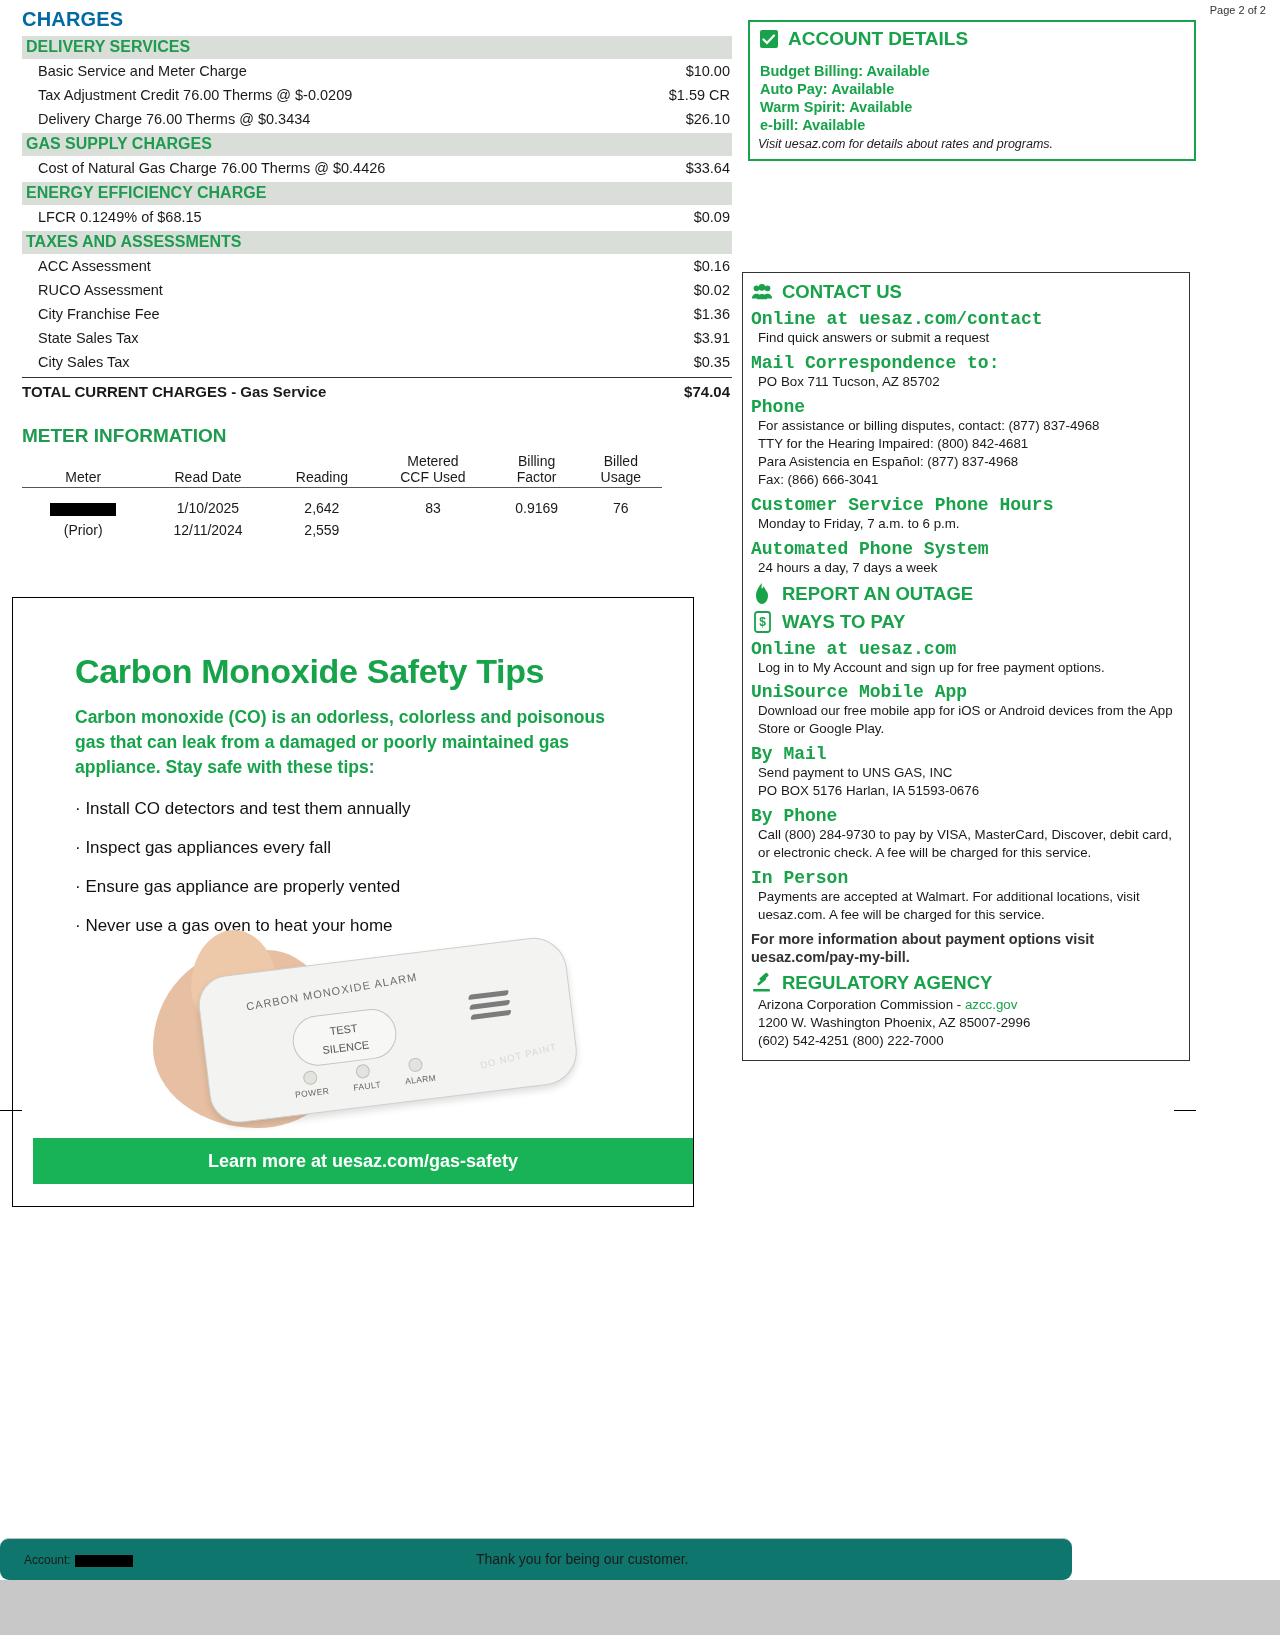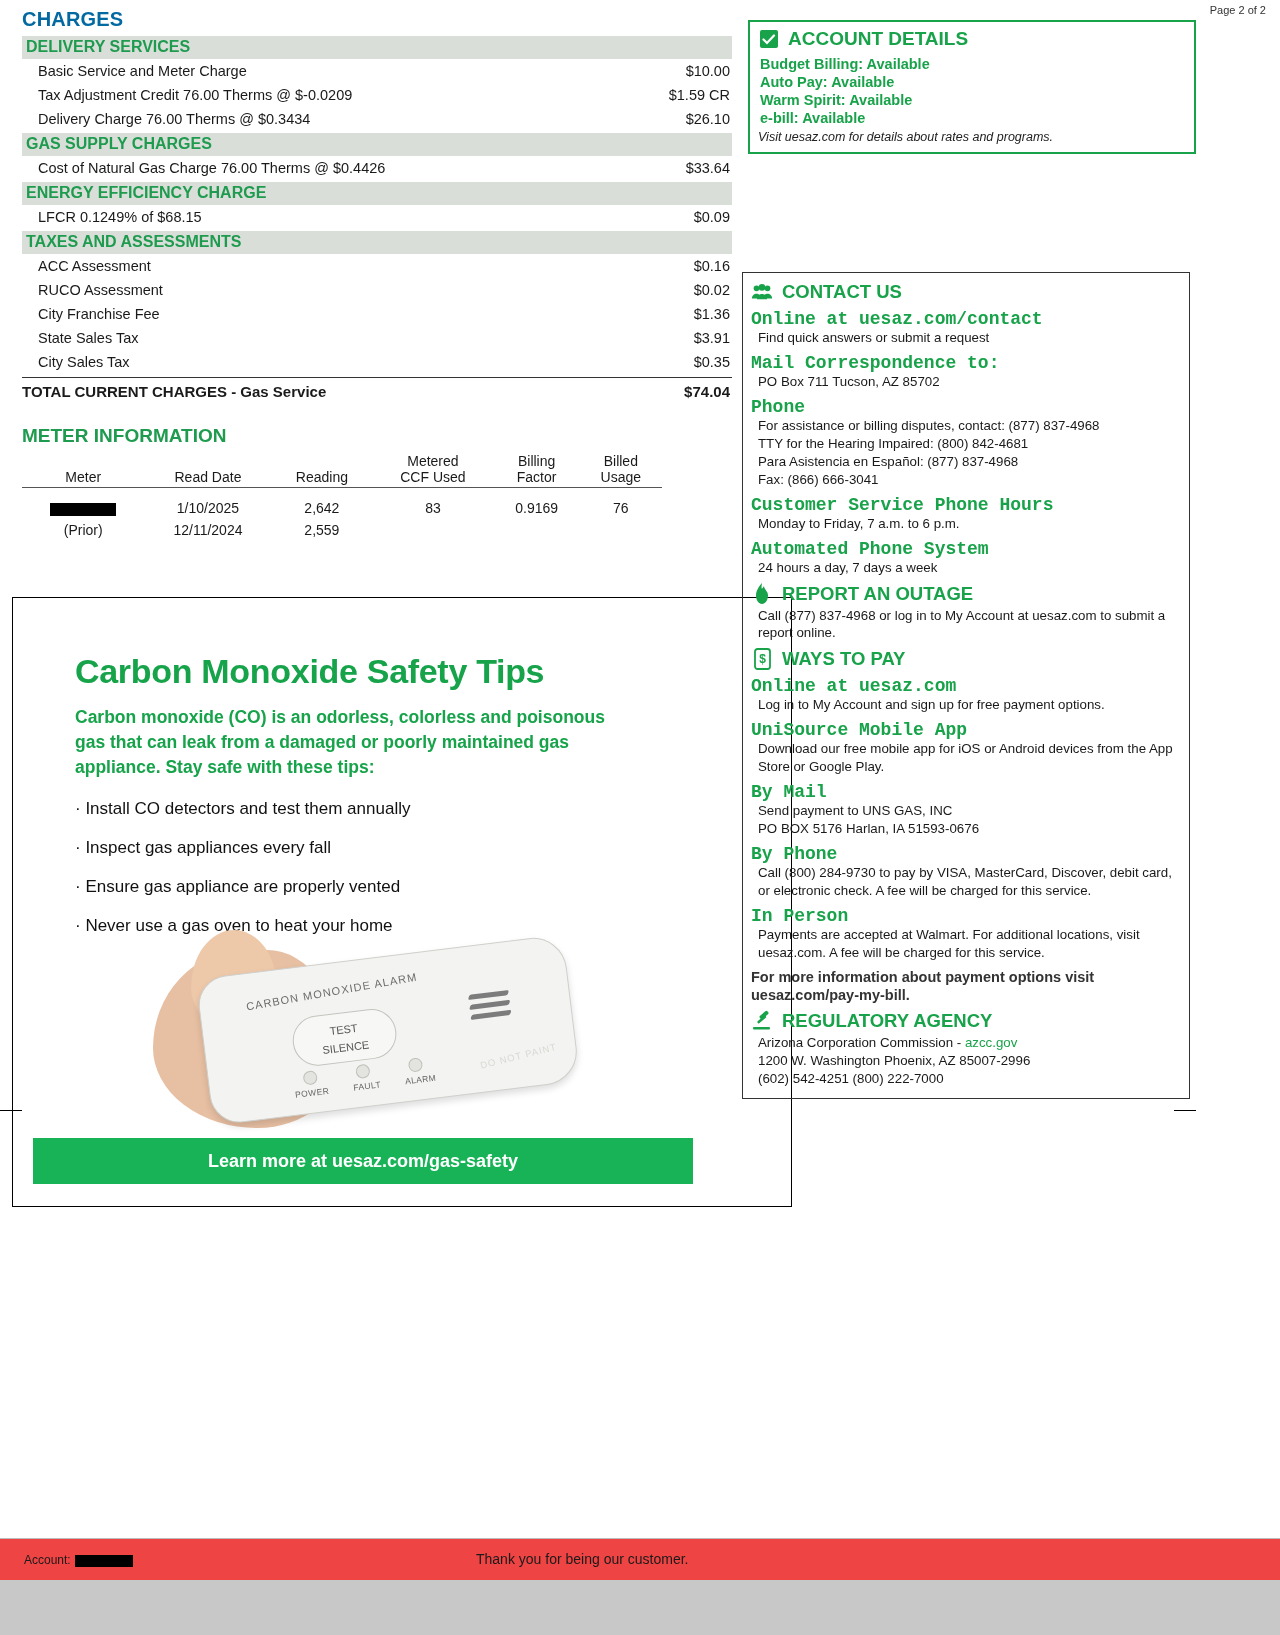--- a/index.html
+++ b/index.html
@@ -94,21 +94,21 @@
     background: #000;
     width: 66px;
     height: 13px;
     vertical-align: middle;
   }
 
   
   .ad-outer {
     position: absolute;
     left: 12px; top: 597px;
-    width: 780px;
+    width: 682px;
     height: 610px;
     background: #ffffff;
     border: 1px solid #000;
   }
   .ad-inner {
     position: absolute;
     left: 10px; top: 12px;
     width: 660px;
     height: 586px;
     background: #fff;
@@ -254,21 +254,21 @@
     border: 2px solid #18a24a;
     padding: 6px 8px 8px 8px;
   }
   .box-title {
     display: flex;
     align-items: center;
     gap: 8px;
     font-size: 19px;
     font-weight: bold;
     color: #18a24a;
-    margin-bottom: 5px;
+    margin-bottom: 12px;
   }
   .acct-line {
     font-size: 14.5px;
     font-weight: bold;
     color: #18a24a;
     padding: 1px 2px;
   }
   .acct-note {
     font-size: 12.5px;
     font-style: italic;
@@ -330,24 +330,25 @@
     top: 1110px;
     width: 22px;
     height: 1px;
     background: #000;
   }
   .crop-left { left: 0; }
   .crop-right { right: 84px; }
   .footer {
     position: absolute;
     left: 0; bottom: 0;
-    width: 1280px;
+    width: 1072px;
     height: 42px;
-    background: #ef4444;
+    background: #0f766e;
     border-top: 1px solid #bdbdbd;
+    border-radius: 9px;
   }
   .footer .acct {
     position: absolute;
     left: 24px; top: 14px;
     font-size: 12px;
   }
   .footer .thanks {
     position: absolute;
     left: 476px; top: 12px;
     font-size: 14px;
@@ -561,21 +562,20 @@
     <div class="body-line">24 hours a day, 7 days a week</div>
 
     <div class="ib-head">
       <span class="icon">
         <svg width="18" height="22" viewBox="0 0 18 22">
             <path d="M9 0C9 0 3 6 3 12.5 3 17.2 5.7 21 9 21s6-3.8 6-8.5C15 8 11 6.5 11 3c0 0-1 2-2 2.5S9 0 9 0z" fill="#18a24a"></path>
           </svg>
       </span>
       <span>REPORT AN OUTAGE</span>
     </div>
-    <div class="body-line">Call (877) 837-4968 or log in to My Account at uesaz.com to submit a report online.</div>
 
     <div class="ib-head">
       <span class="icon">
         <svg width="17" height="22" viewBox="0 0 17 22">
             <rect x="1" y="1" width="15" height="20" rx="2.5" fill="none" stroke="#18a24a" stroke-width="1.8"></rect>
             <text x="8.5" y="15" font-size="12" font-family="Liberation Sans" fill="#18a24a" text-anchor="middle">$</text>
           </svg>
       </span>
       <span>WAYS TO PAY</span>
     </div>

